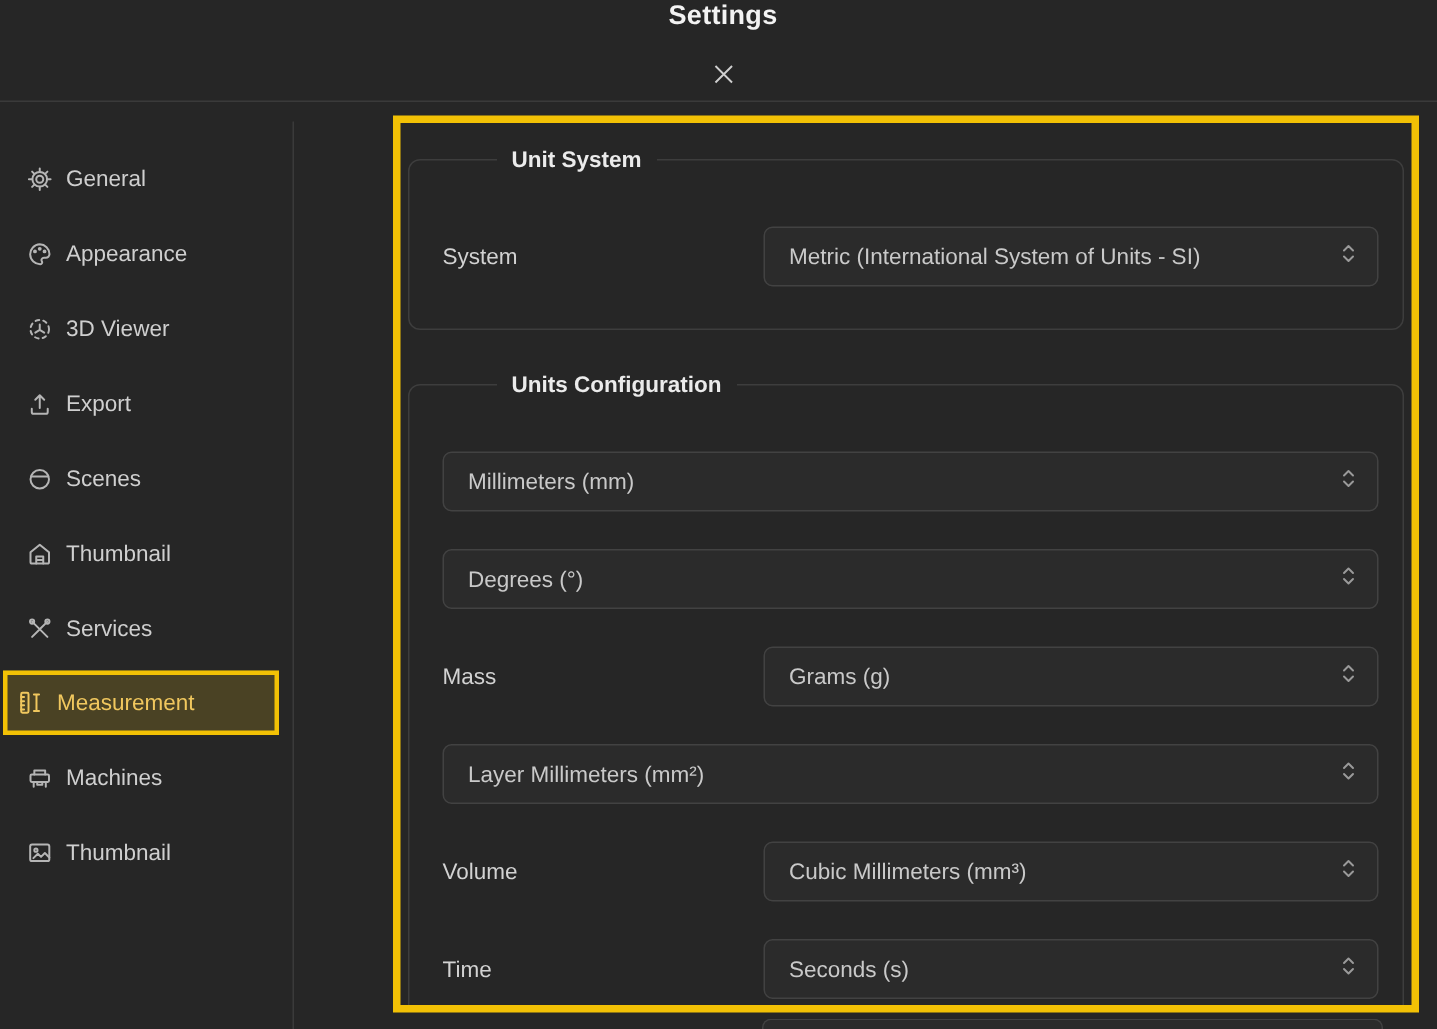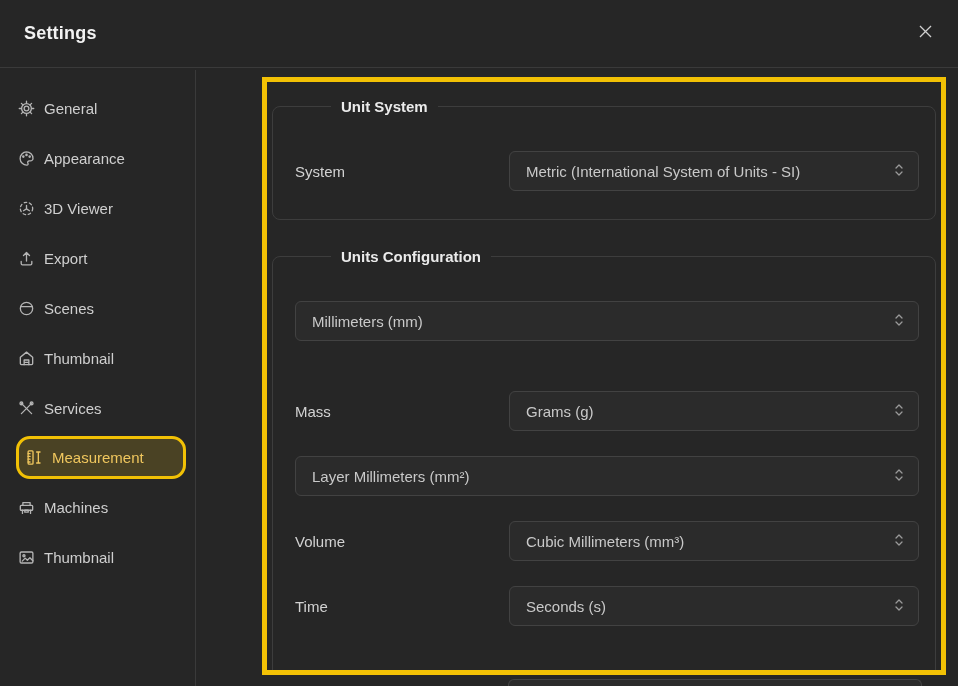--- a/index.html
+++ b/index.html
@@ -5,39 +5,39 @@
   html,body{margin:0;padding:0;}
   body{
     width:958px;height:686px;position:relative;overflow:hidden;
     background:#262626;color:#d4d4d4;
     font-family:"Liberation Sans", sans-serif;
   }
   
   .header{
     height:68px;border-bottom:1px solid #3a3a3a;box-sizing:border-box;
     display:flex;align-items:center;justify-content:space-between;
-    padding:0 18px 0 24px;background:#262626;
+    padding:0 18px 0 24px;background:#262626;flex-direction:column;
   }
   .title{font-size:18px;font-weight:bold;color:#f2f2f2;letter-spacing:.2px;}
   .close-btn{width:30px;height:30px;display:flex;align-items:center;justify-content:center;cursor:pointer;}
   .close-btn svg{stroke:#cfcfcf;}
   
   .sidebar{
-    position:absolute;top:70px;left:0;bottom:0;width:196px;box-sizing:border-box;
+    position:absolute;top:81px;left:0;bottom:0;width:196px;box-sizing:border-box;
     border-right:1px solid #3a3a3a;padding-top:13px;background:#262626;
   }
   .nav-item{
     height:50px;display:flex;align-items:center;gap:9px;
     padding-left:18px;font-size:15px;color:#cfcfcf;cursor:pointer;
   }
   .nav-item .icn{width:17px;height:17px;flex:none;display:flex;align-items:center;justify-content:center;}
   .nav-item svg{stroke:#b5b5b5;fill:none;stroke-width:1.25;stroke-linecap:round;stroke-linejoin:round;}
   .nav-item.selected{
-    height:37px;margin:3px 9px 3px 16px;box-sizing:content-box;
-    border:3px solid #f2c105;border-radius:14px;background:#4a4224;
+    height:37px;margin:3px 9px 3px 2px;box-sizing:content-box;
+    border:3px solid #f2c105;border-radius:0;background:#4a4224;
     padding-left:7px;color:#f0c75e;
   }
   .nav-item.selected svg{stroke:#f0c75e;}
   
   .main-panel{
     position:absolute;left:262px;top:77px;width:684px;height:598px;box-sizing:border-box;
     border:5px solid #f2c105;background:#262626;overflow:hidden;
     padding:16px 5px 0 5px;
   }
   fieldset{
@@ -218,20 +218,28 @@
         <span>Millimeters (mm)</span>
         <span class="chev">
           <svg width="12" height="16" viewBox="0 0 12 16">
               <path d="M3 6l3-3 3 3M3 10l3 3 3-3"></path>
             </svg>
         </span>
       </div>
     </div>
 
     <div class="row">
+      <div class="select">
+        <span>Degrees (°)</span>
+        <span class="chev">
+          <svg width="12" height="16" viewBox="0 0 12 16">
+              <path d="M3 6l3-3 3 3M3 10l3 3 3-3"></path>
+            </svg>
+        </span>
+      </div>
     </div>
 
     <div class="row">
       <div class="row-label">Mass</div>
       <div class="select">
         <span>Grams (g)</span>
         <span class="chev">
           <svg width="12" height="16" viewBox="0 0 12 16">
               <path d="M3 6l3-3 3 3M3 10l3 3 3-3"></path>
             </svg>

